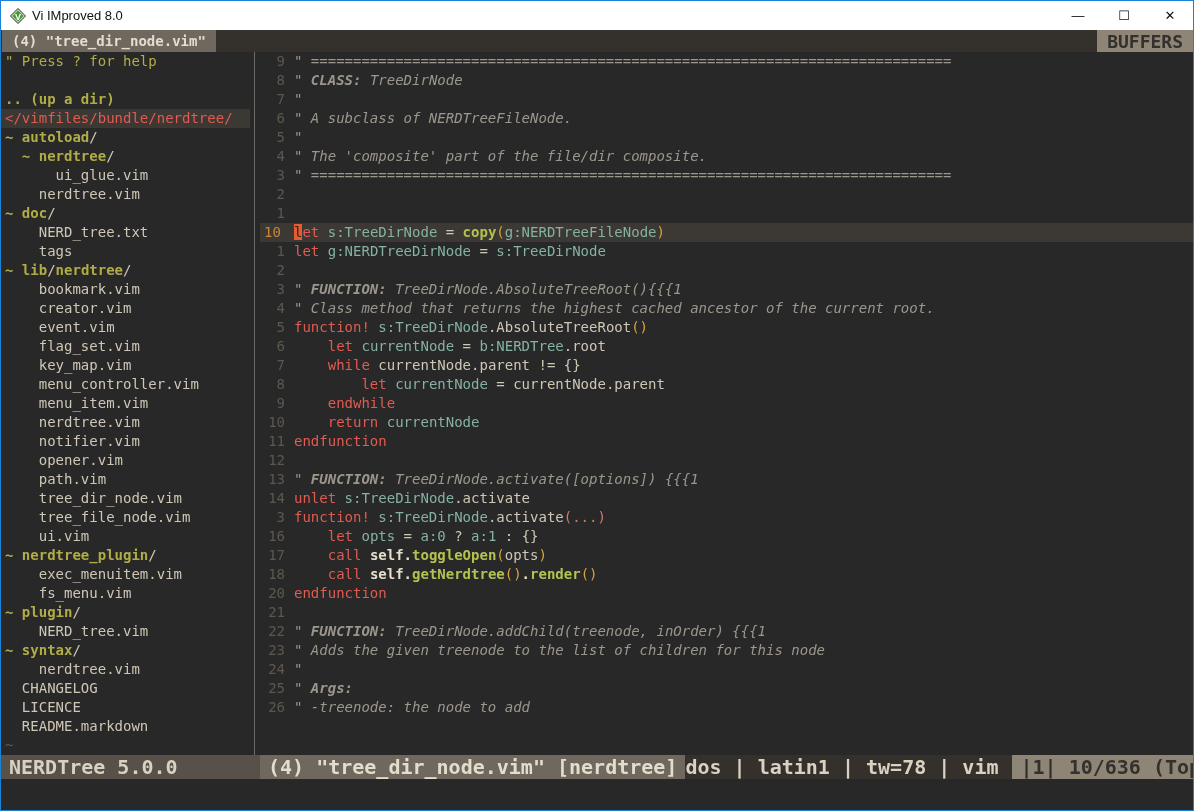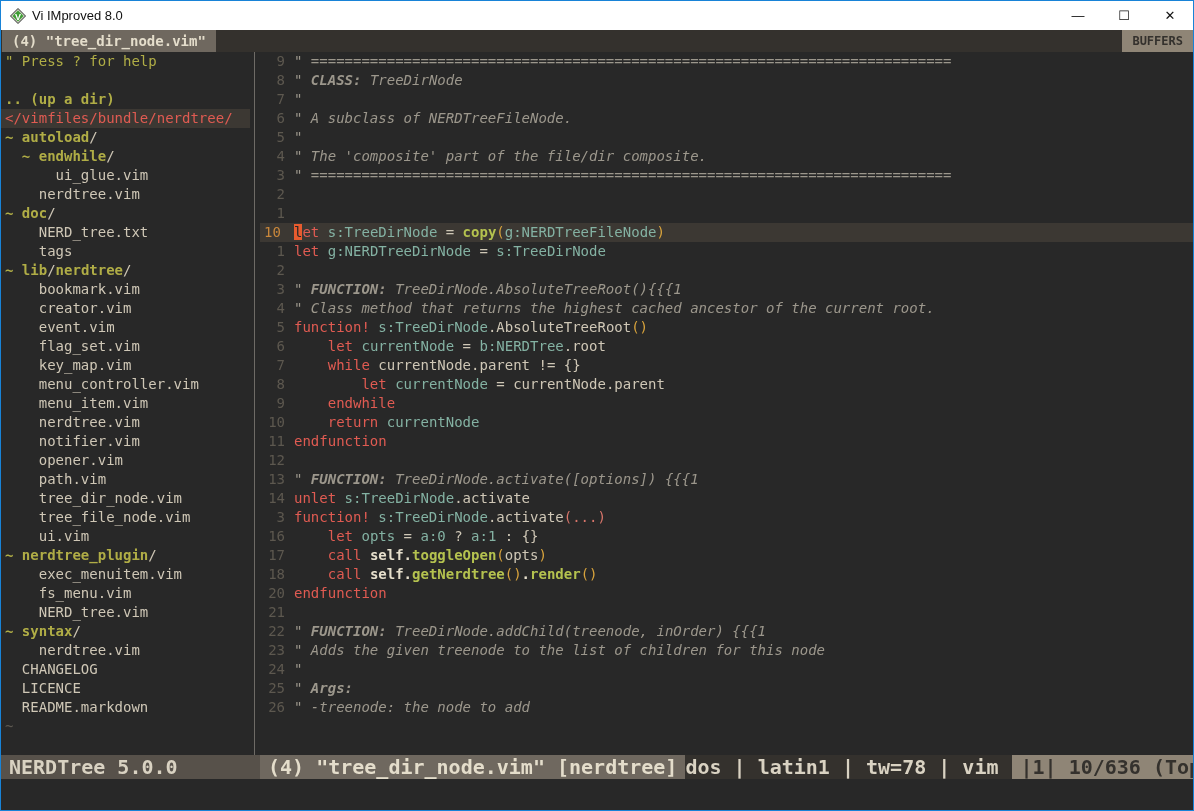--- a/index.html
+++ b/index.html
@@ -25,21 +25,21 @@
             font-size:13px; color:#111; cursor:default; }
   
   .tabline { height:22px; background:var(--bar-bg); display:flex; align-items:stretch; flex:0 0 auto; }
   .tab-current {
     margin-left:1px; padding:1px 10px 0 10px; background:var(--seg-bg); color:var(--seg-fg);
     font-weight:bold; font-size:14px; line-height:21px; white-space:pre;
   }
   .tabline .spacer { flex:1 1 auto; }
   .buffers-label {
     padding:1px 10px 1px 10px; background:var(--hlseg-bg); color:var(--hlseg-fg);
-    font-weight:bold; font-size:12px; line-height:21px;
+    font-weight:bold; font-size:18px; line-height:21px;
   }
   
   .content { flex:0 0 auto; height:703px; display:flex; overflow:hidden; }
   .sidebar { width:249px; flex:0 0 auto; padding-left:4px; overflow:hidden; }
   .vsep { width:10px; flex:0 0 auto; position:relative; }
   .vsep::after { content:""; position:absolute; left:4px; top:0; bottom:0; width:1px; background:#6e6b66; }
   .editor { flex:1 1 auto; overflow:hidden; }
   .row { height:19px; line-height:19px; font-size:14px; white-space:pre; color:var(--fg); }
   .row.hl { background:var(--cursorline); margin-left:-4px; padding-left:4px; }
   .erow { display:flex; height:19px; line-height:19px; font-size:14px; white-space:pre; color:var(--fg); }
@@ -105,21 +105,21 @@
     <span class="buffers-label">BUFFERS</span>
   </div>
 
   <div class="content">
     <div class="sidebar">
         <div class="row"><span class="help">" Press ? for help</span></div>
         <div class="row"></div>
         <div class="row"><span class="updir">.. (up a dir)</span></div>
         <div class="row hl"><span class="root">&lt;/vimfiles/bundle/nerdtree/</span></div>
         <div class="row"><span class="dir">~ autoload</span><span class="slash">/</span></div>
-        <div class="row"><span class="file">  </span><span class="dir">~ endwhile</span><span class="slash">/</span></div>
+        <div class="row"><span class="file">  </span><span class="dir">~ nerdtree</span><span class="slash">/</span></div>
         <div class="row"><span class="file">      ui_glue.vim</span></div>
         <div class="row"><span class="file">    nerdtree.vim</span></div>
         <div class="row"><span class="dir">~ doc</span><span class="slash">/</span></div>
         <div class="row"><span class="file">    NERD_tree.txt</span></div>
         <div class="row"><span class="file">    tags</span></div>
         <div class="row"><span class="dir">~ lib</span><span class="slash">/</span><span class="dir">nerdtree</span><span class="slash">/</span></div>
         <div class="row"><span class="file">    bookmark.vim</span></div>
         <div class="row"><span class="file">    creator.vim</span></div>
         <div class="row"><span class="file">    event.vim</span></div>
         <div class="row"><span class="file">    flag_set.vim</span></div>
@@ -129,20 +129,21 @@
         <div class="row"><span class="file">    nerdtree.vim</span></div>
         <div class="row"><span class="file">    notifier.vim</span></div>
         <div class="row"><span class="file">    opener.vim</span></div>
         <div class="row"><span class="file">    path.vim</span></div>
         <div class="row"><span class="file">    tree_dir_node.vim</span></div>
         <div class="row"><span class="file">    tree_file_node.vim</span></div>
         <div class="row"><span class="file">    ui.vim</span></div>
         <div class="row"><span class="dir">~ nerdtree_plugin</span><span class="slash">/</span></div>
         <div class="row"><span class="file">    exec_menuitem.vim</span></div>
         <div class="row"><span class="file">    fs_menu.vim</span></div>
+        <div class="row"><span class="dir">~ plugin</span><span class="slash">/</span></div>
         <div class="row"><span class="file">    NERD_tree.vim</span></div>
         <div class="row"><span class="dir">~ syntax</span><span class="slash">/</span></div>
         <div class="row"><span class="file">    nerdtree.vim</span></div>
         <div class="row"><span class="file">  CHANGELOG</span></div>
         <div class="row"><span class="file">  LICENCE</span></div>
         <div class="row"><span class="file">  README.markdown</span></div>
         <div class="row"><span class="tilde">~</span></div>
       </div>
     <div class="vsep"></div>
     <div class="editor">

